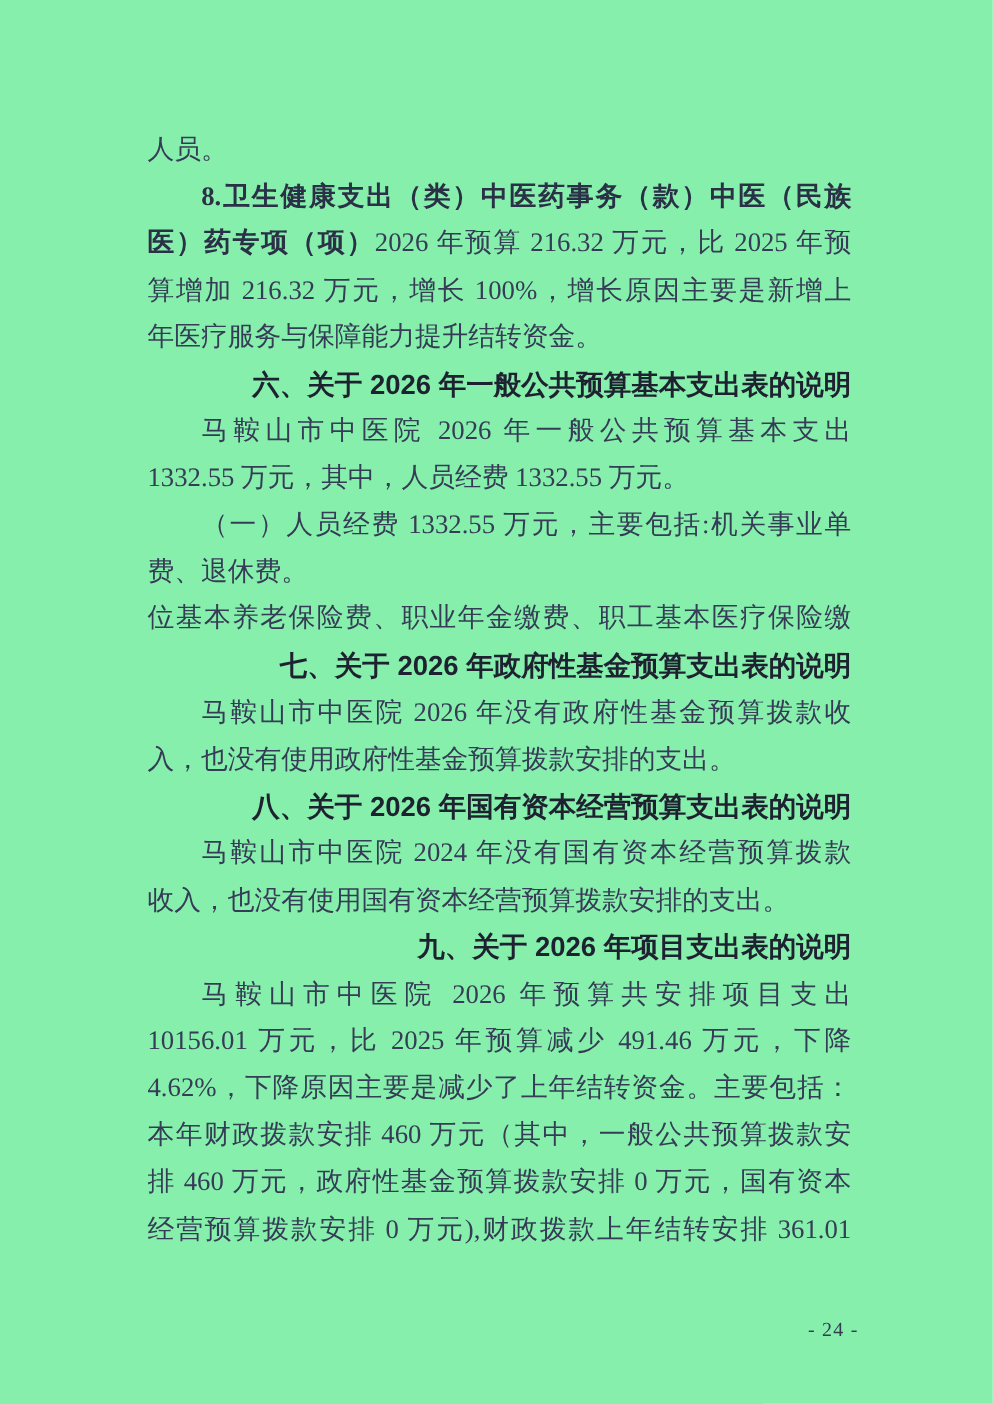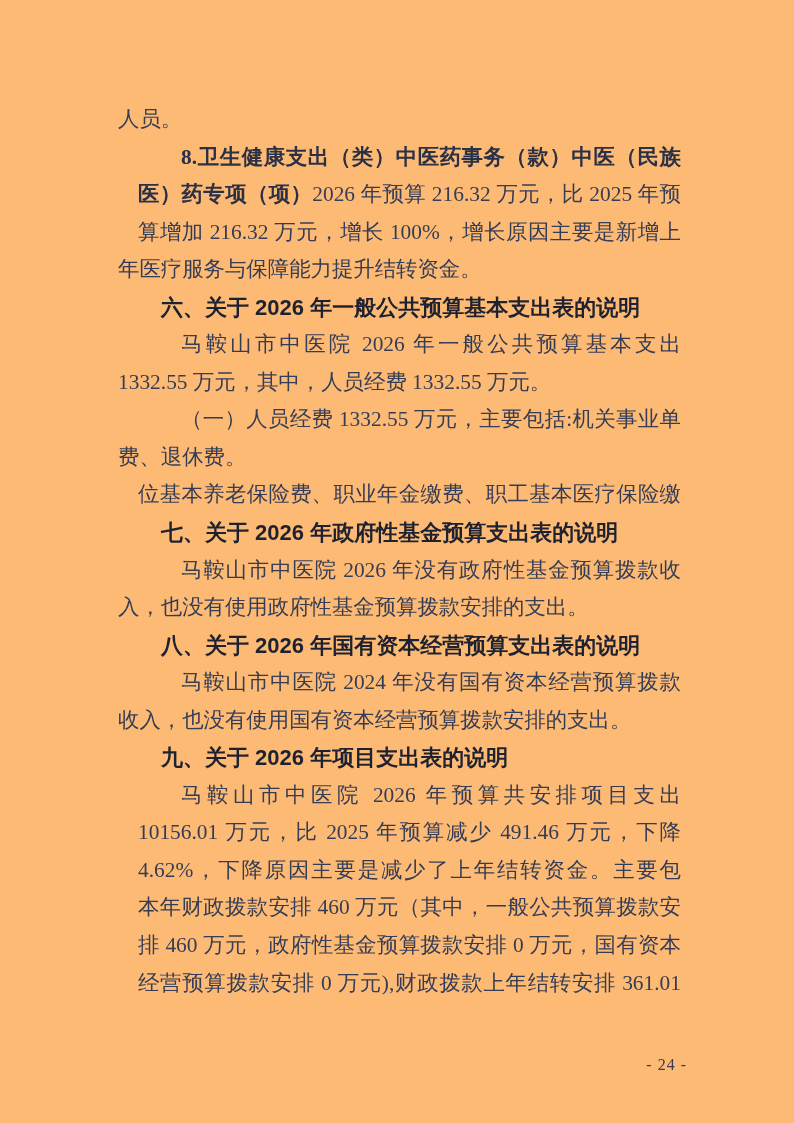--- a/index.html
+++ b/index.html
@@ -7,41 +7,40 @@
     width: 794px;
     height: 1123px;
     background: #ffffff;
     position: relative;
     overflow: hidden;
     font-family: "Liberation Serif", "DejaVu Serif", serif;
   }
   .page {
     position: absolute;
     inset: 0;
-    background: #fdba74;
+    background: #86efac;
   }
   .content {
     position: absolute;
     left: 118px;
     top: 101px;
     width: 563px;
     color: #353c55;
     font-size: 21.4px;
   }
   .line {
     height: 37.56px;
     line-height: 37.56px;
     overflow: hidden;
     white-space: normal;
   }
-  .indent { text-indent: 43px; }
+  .indent { text-indent: 43px; text-align: right; }
   .stretch {
     text-align: justify;
     text-align-last: justify;
-    margin-left: 20px;
   }
   .b {
     font-weight: 700;
     color: #2a3045;
   }
   .heading {
     font-family: "Liberation Sans", "DejaVu Sans", sans-serif;
     font-weight: 700;
     font-size: 22px;
     color: #1e2230;

